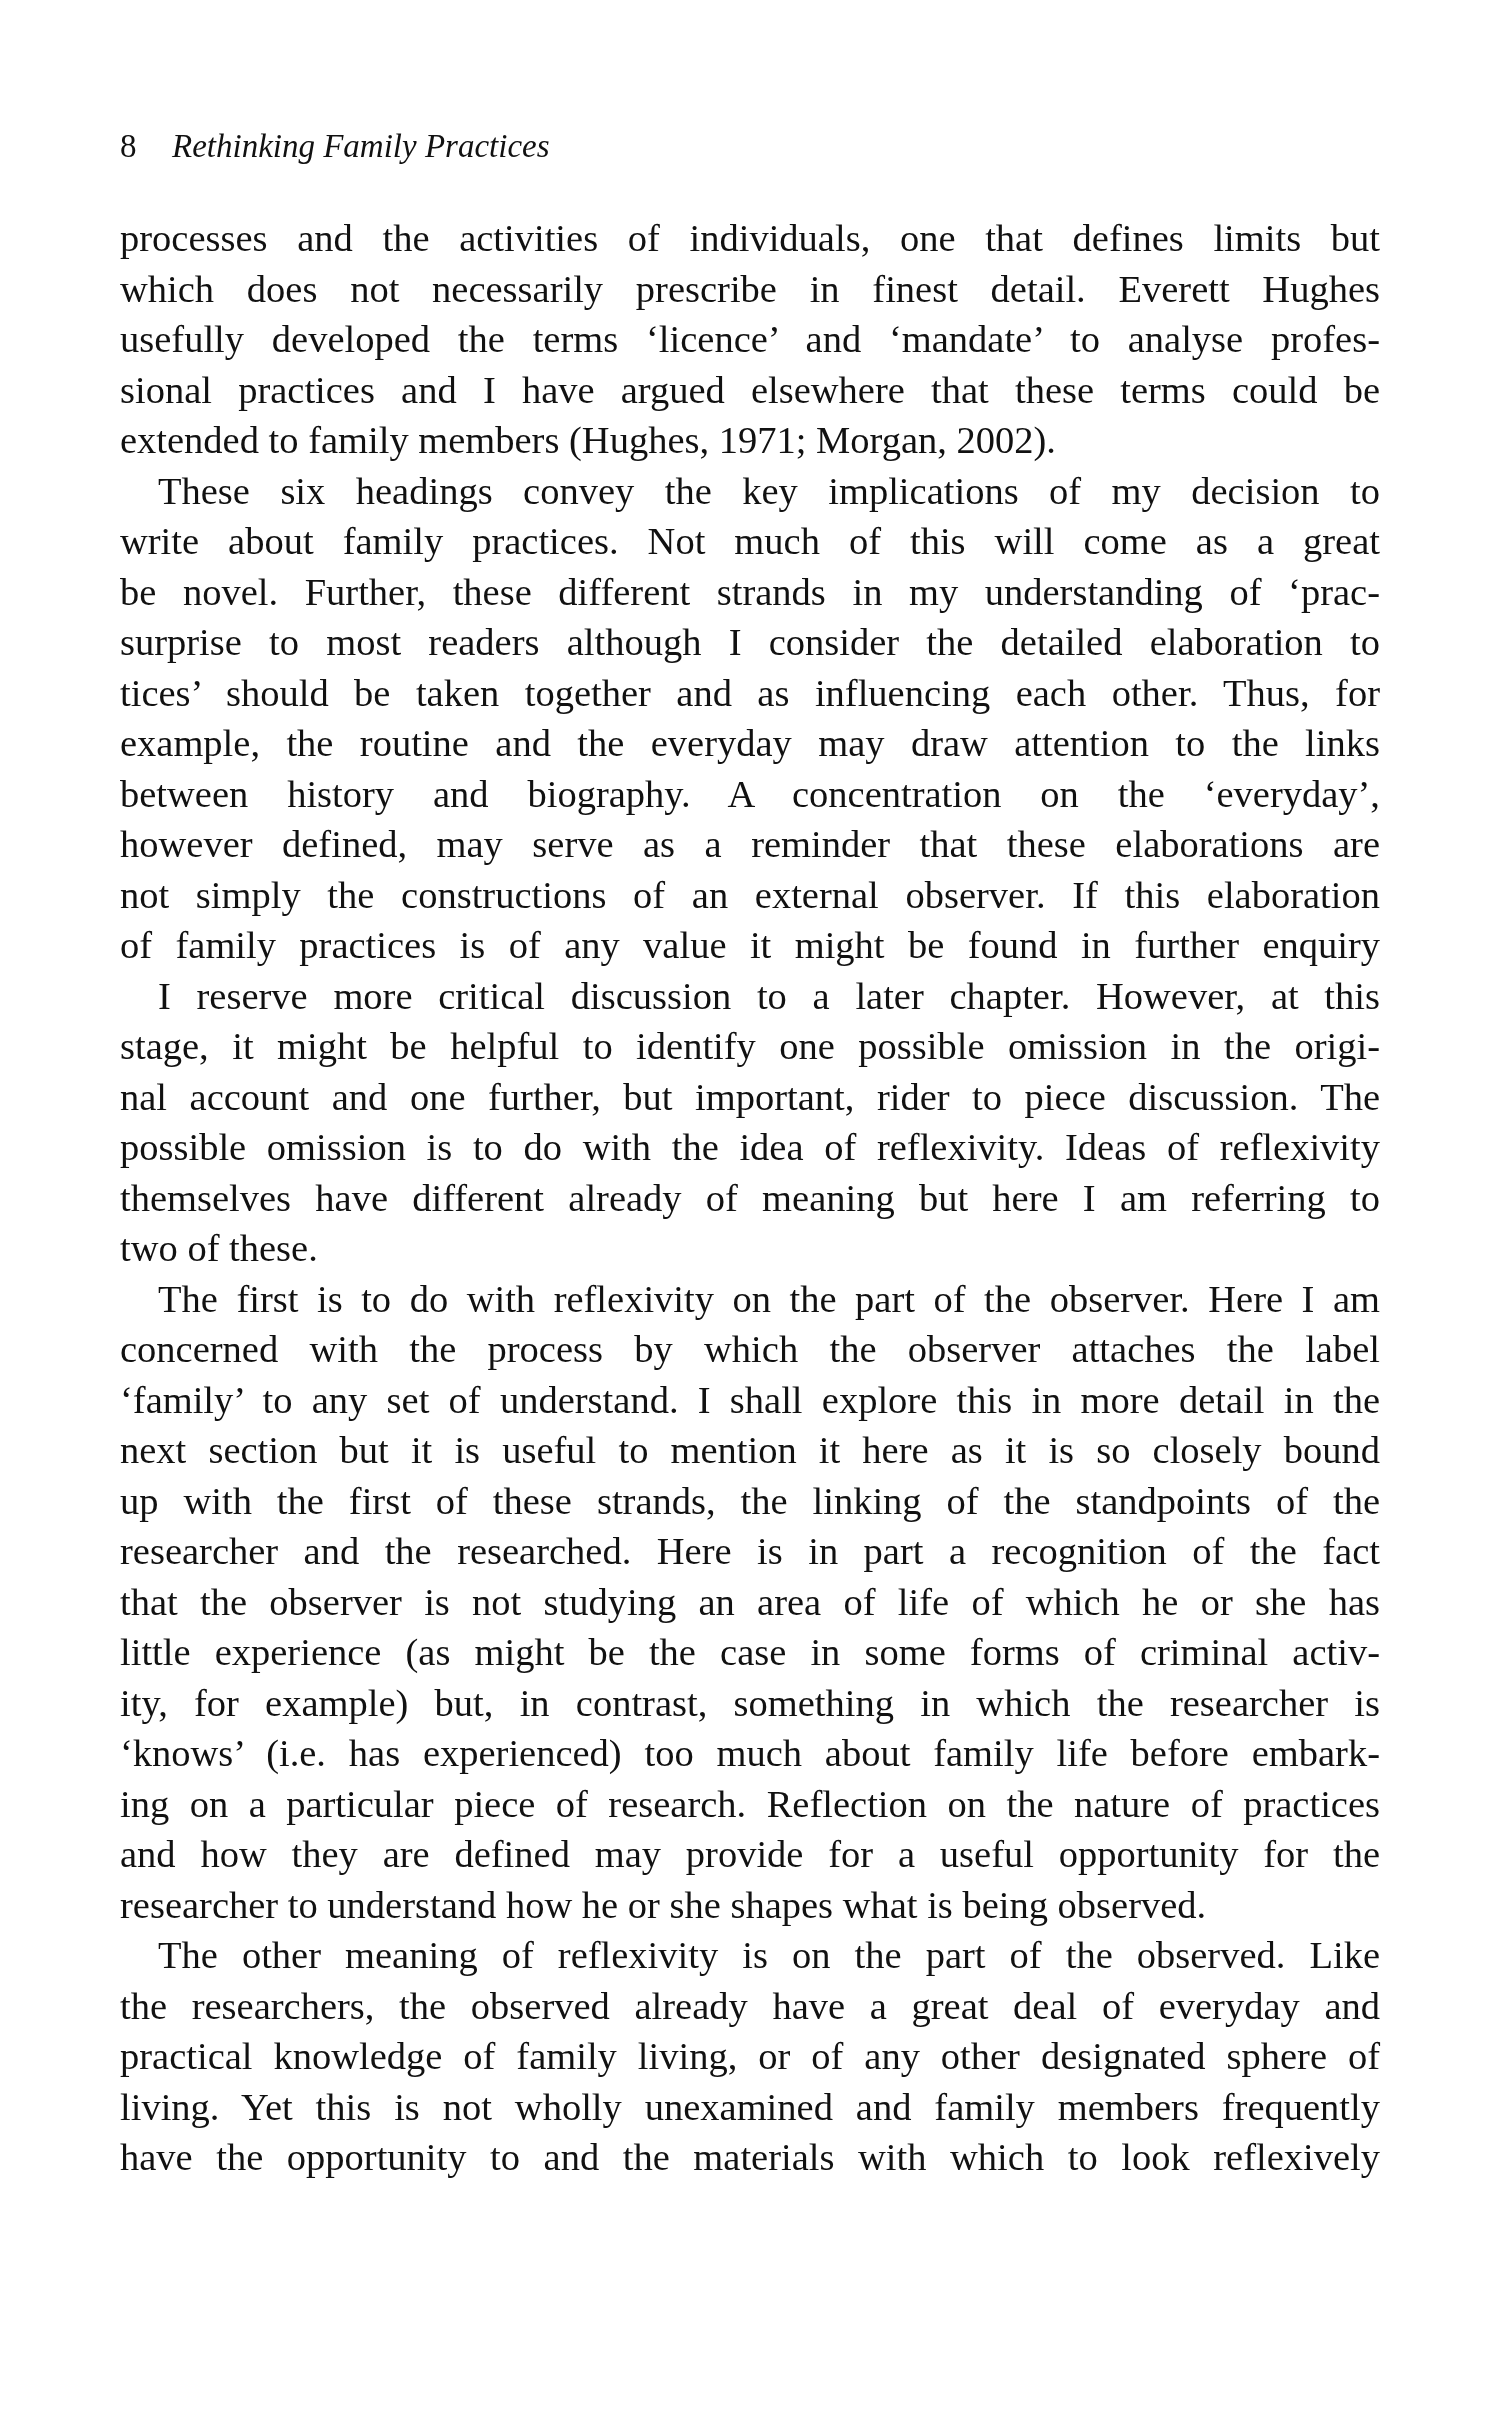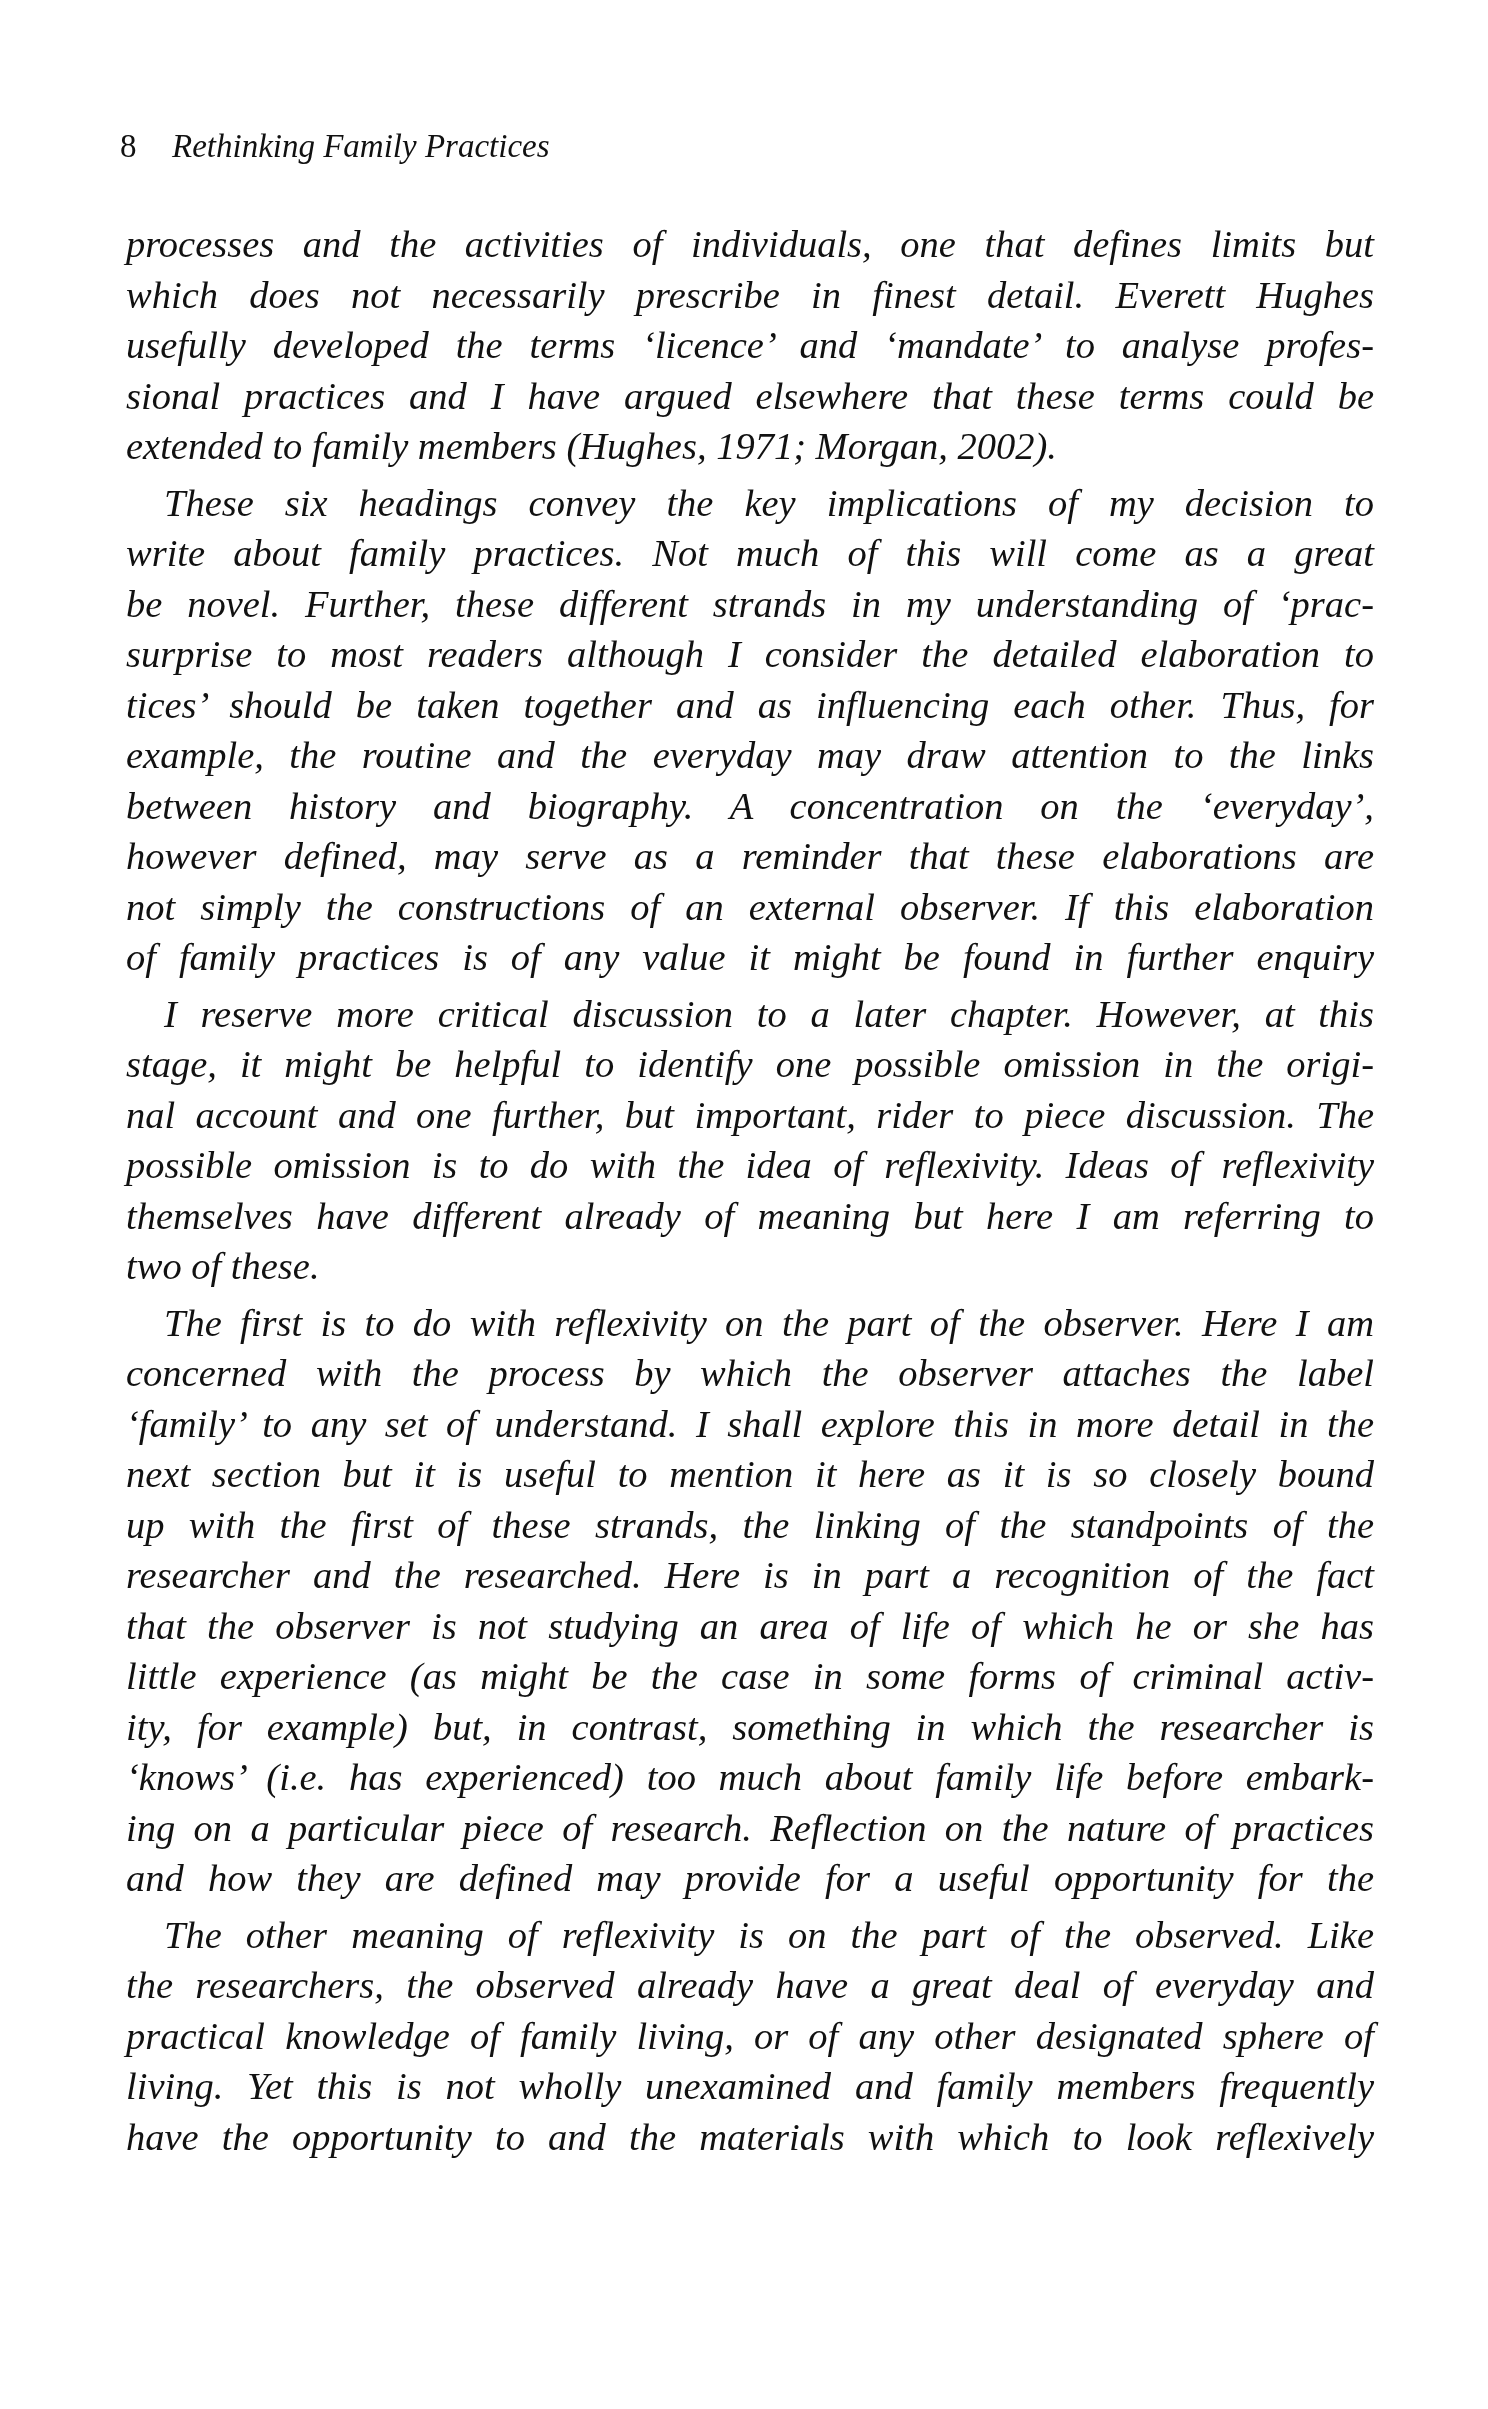--- a/index.html
+++ b/index.html
@@ -31,22 +31,21 @@
     font-style: italic;
   }
   .body-text {
     position: absolute;
     left: 120px;
     top: 213px;
     width: 1260px;
     font-size: 38.5px;
   }
   .paragraph {
-    margin: 6px;
-    font-style: italic;
+    margin: 0;
   }
   .line {
     display: block;
     height: 50.5px;
     line-height: 50.5px;
     white-space: nowrap;
     text-align: justify;
     text-align-last: justify;
   }
   .line.last {
@@ -98,20 +97,21 @@
         <span class="line">‘family’ to any set of understand. I shall explore this in more detail in the</span>
         <span class="line">next section but it is useful to mention it here as it is so closely bound</span>
         <span class="line">up with the first of these strands, the linking of the standpoints of the</span>
         <span class="line">researcher and the researched. Here is in part a recognition of the fact</span>
         <span class="line">that the observer is not studying an area of life of which he or she has</span>
         <span class="line">little experience (as might be the case in some forms of criminal activ-</span>
         <span class="line">ity, for example) but, in contrast, something in which the researcher is</span>
         <span class="line">‘knows’ (i.e. has experienced) too much about family life before embark-</span>
         <span class="line">ing on a particular piece of research. Reflection on the nature of practices</span>
         <span class="line">and how they are defined may provide for a useful opportunity for the</span>
+        <span class="line last">researcher to understand how he or she shapes what is being observed.</span>
       </p>
       <p class="paragraph">
         <span class="line indent">The other meaning of reflexivity is on the part of the observed. Like</span>
         <span class="line">the researchers, the observed already have a great deal of everyday and</span>
         <span class="line">practical knowledge of family living, or of any other designated sphere of</span>
         <span class="line">living. Yet this is not wholly unexamined and family members frequently</span>
         <span class="line">have the opportunity to and the materials with which to look reflexively</span>
       </p>
     </div>
 </main>

